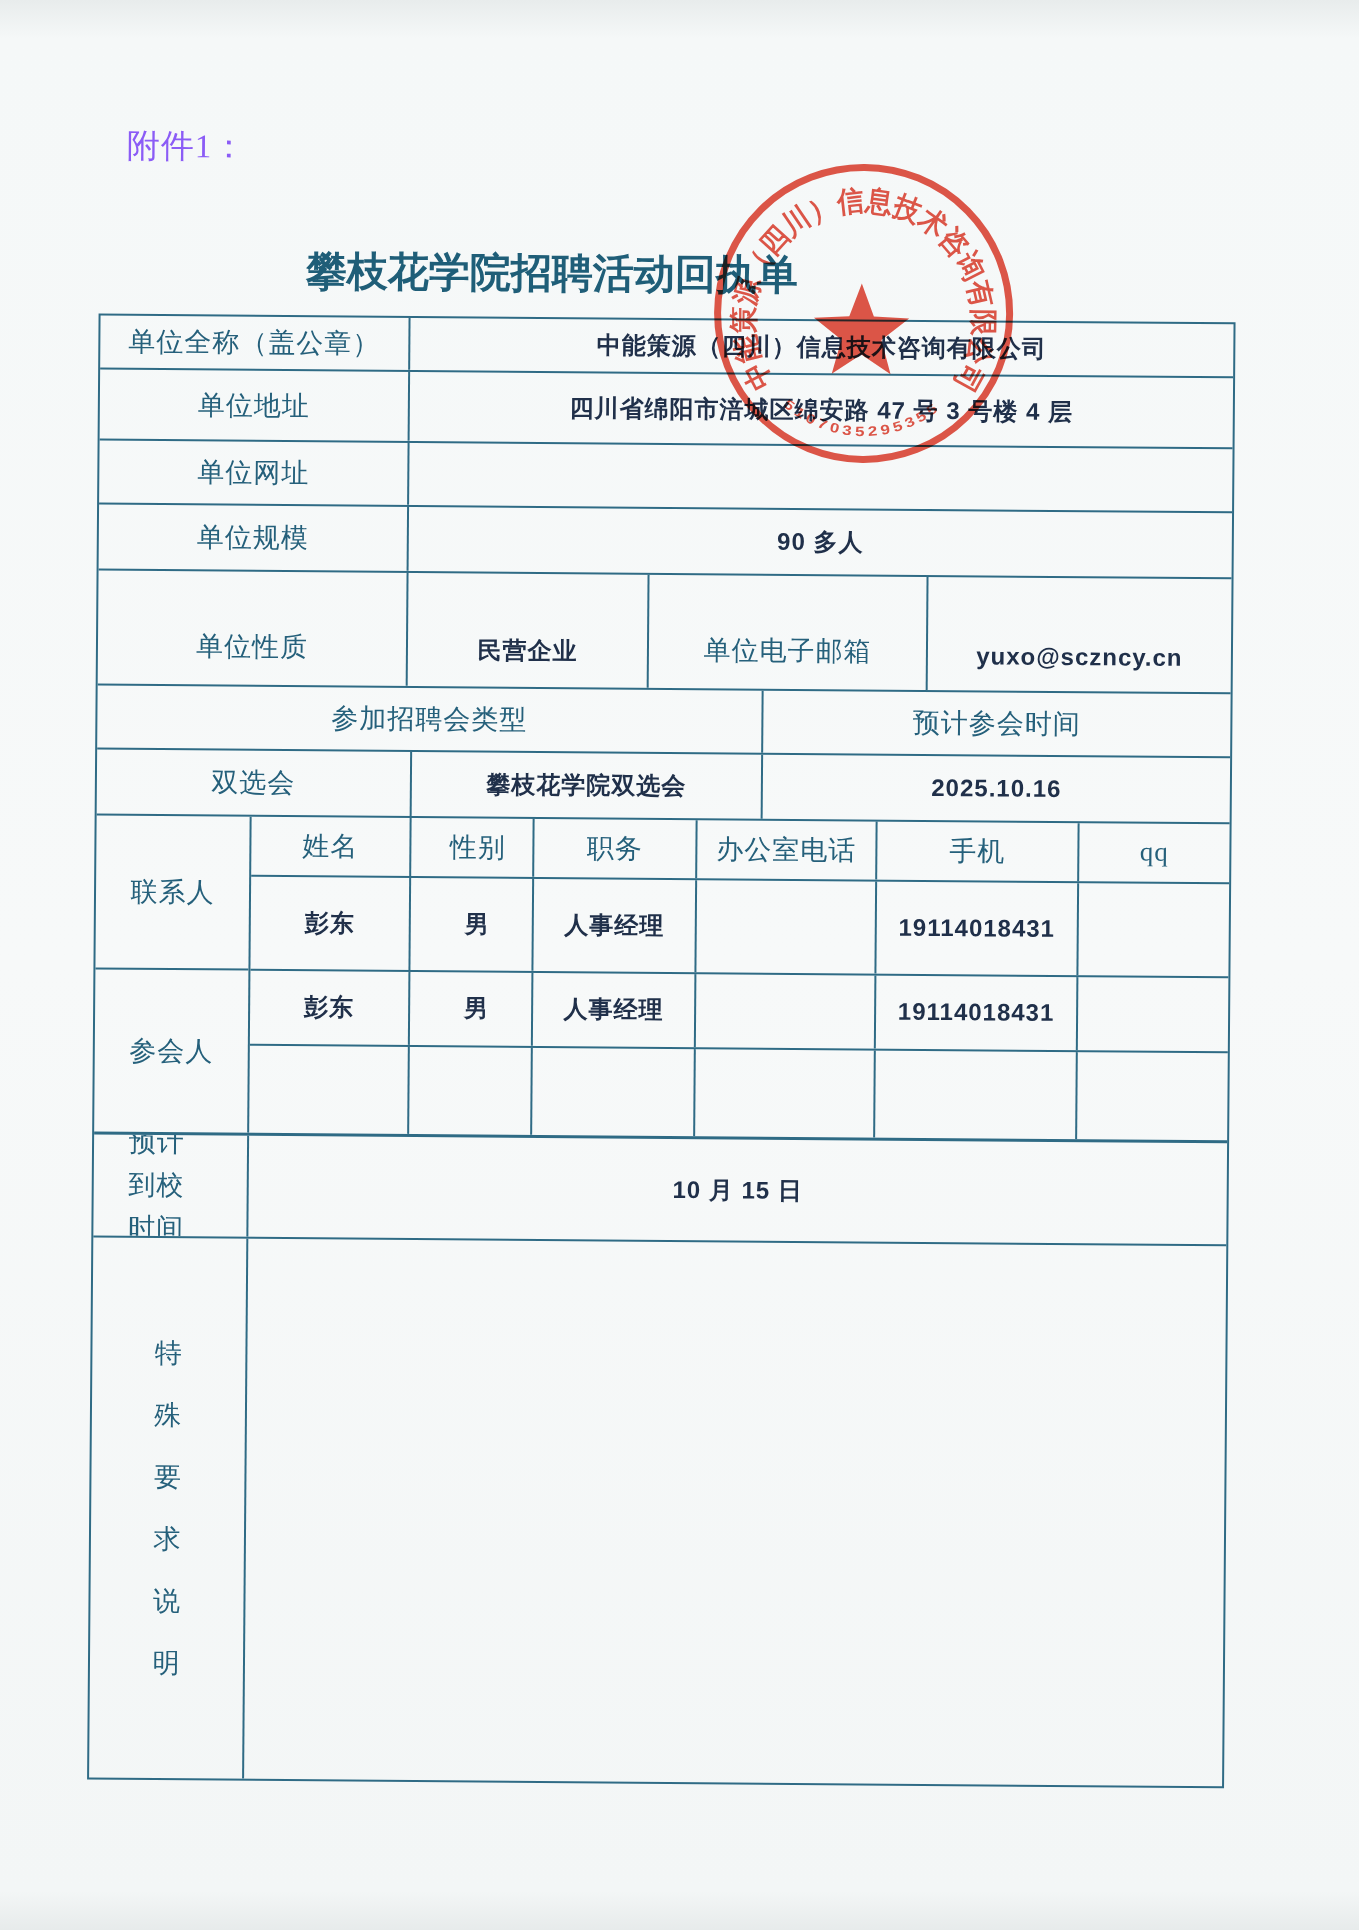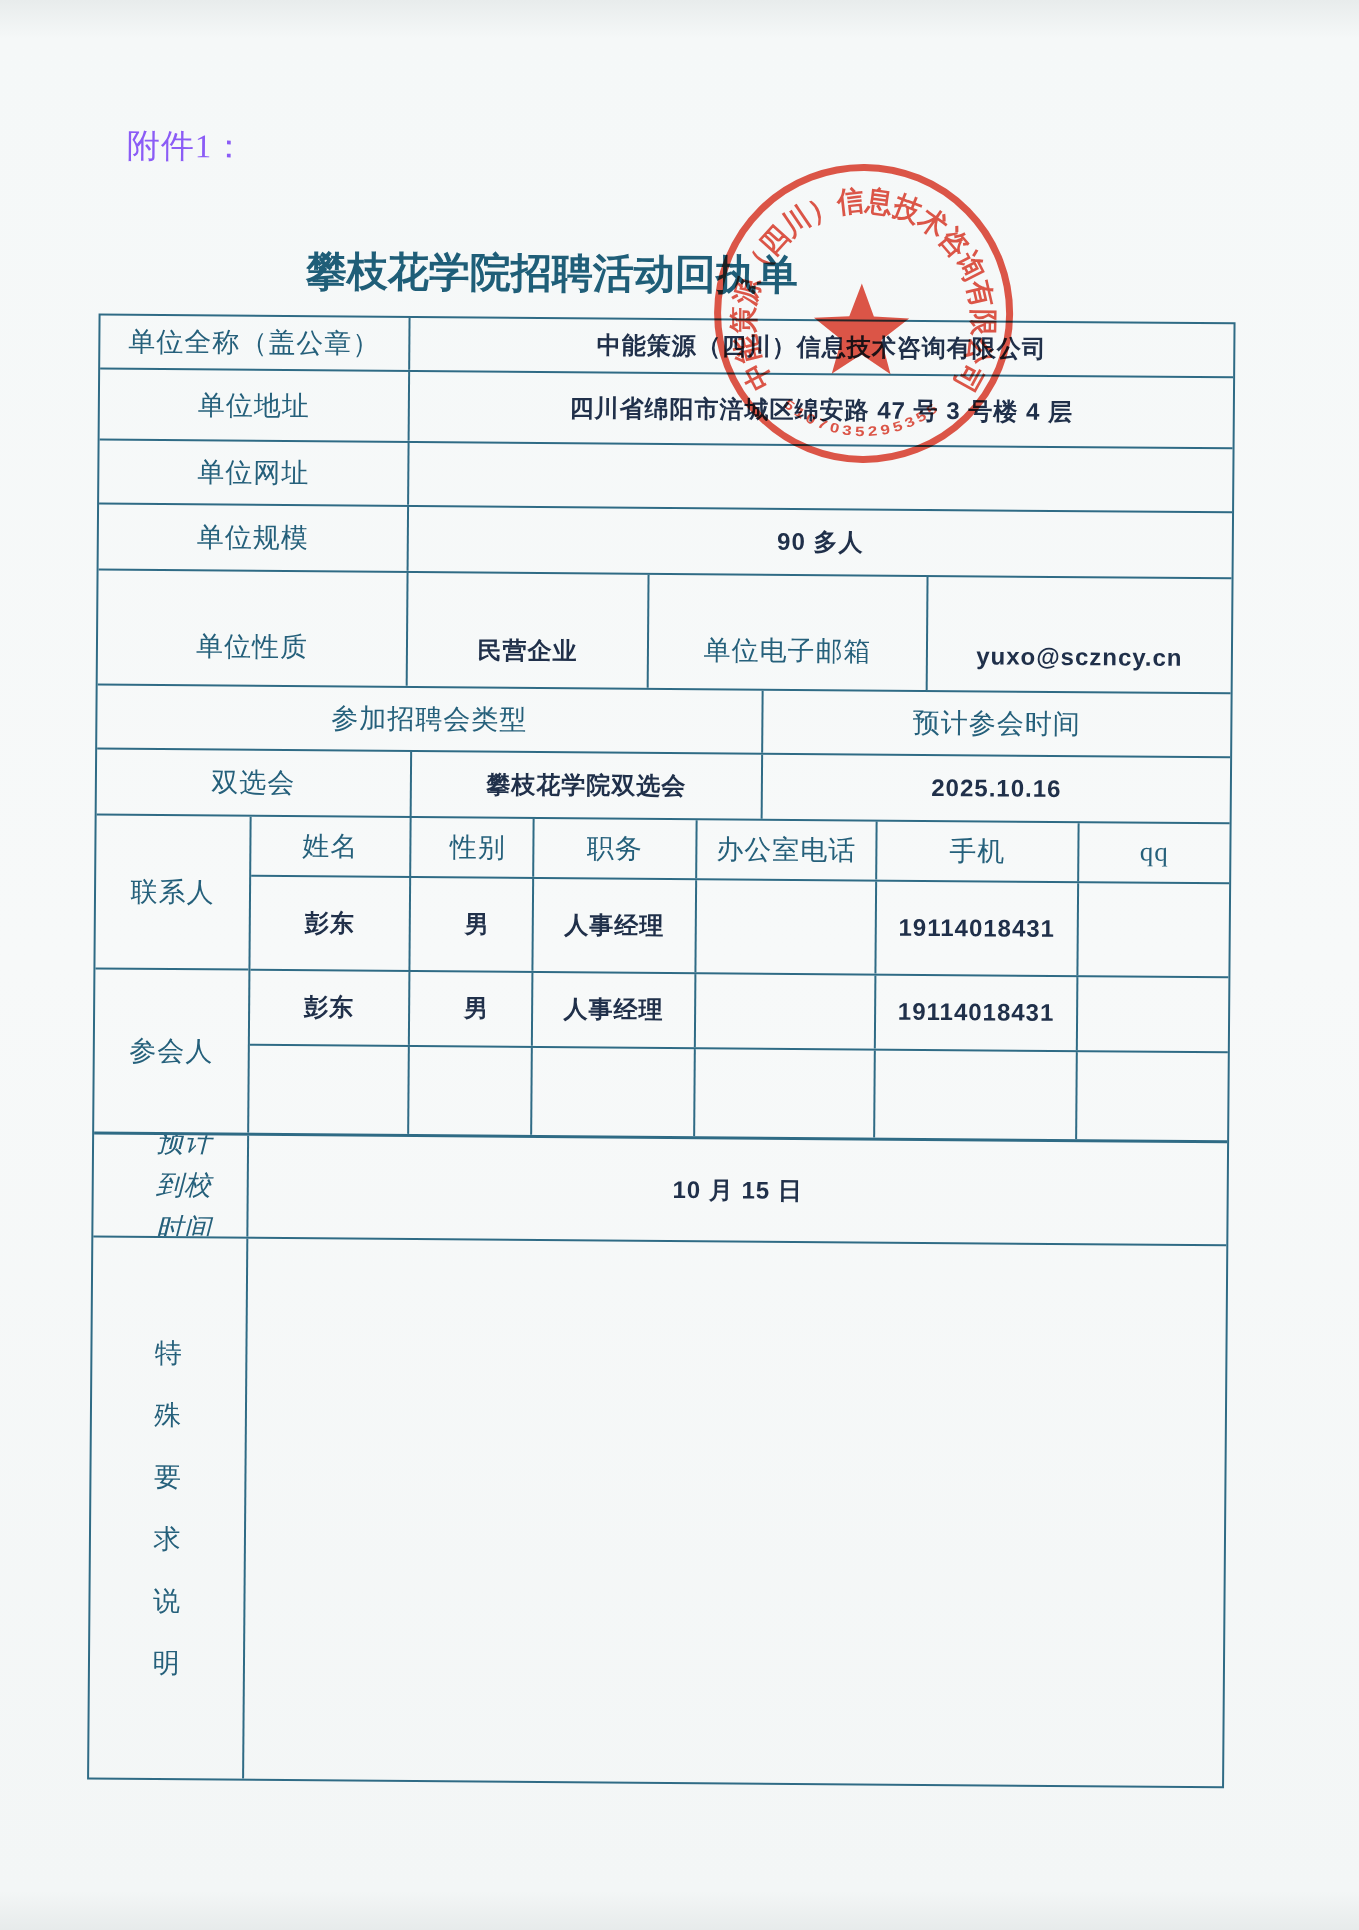--- a/index.html
+++ b/index.html
@@ -70,21 +70,21 @@
   .gcell{display:flex;align-items:center;justify-content:center;}
   .gcell.first{border-bottom:2px solid var(--line);}
   .cmain{flex:1;display:flex;flex-direction:column;}
   .crow{display:flex;border-bottom:2px solid var(--line);}
   .crow:last-child{border-bottom:none;}
   .w-c1{width:160px;flex:none;}
   .w-c2{width:123px;flex:none;padding-left:12px;}
   .w-c3{width:163px;flex:none;}
   .w-c4{width:180px;flex:none;}
   .w-c5{width:202px;flex:none;}
-  .wrap3{display:inline-block;width:3.1em;word-break:break-all;line-height:1.6;text-align:right;font-style:italic;}
+  .wrap3{display:inline-block;width:3.1em;word-break:break-all;line-height:1.6;text-align:left;}
   .vert{display:inline-block;width:1.05em;word-break:break-all;line-height:2.3;text-align:center;}
   
   .stamp{
     position:absolute;left:695px;top:147px;width:330px;height:330px;
     mix-blend-mode:multiply;opacity:0.86;
     pointer-events:none;
   }
 </style>
 </head>
 <body>

